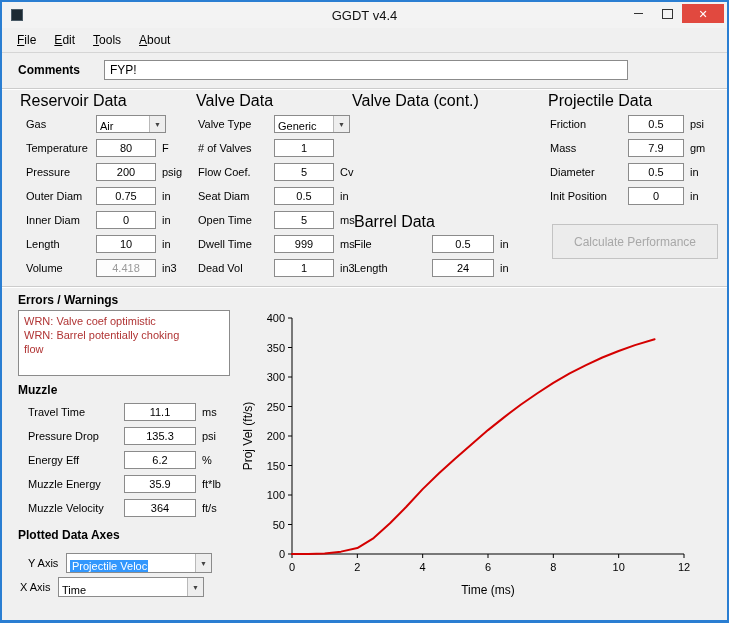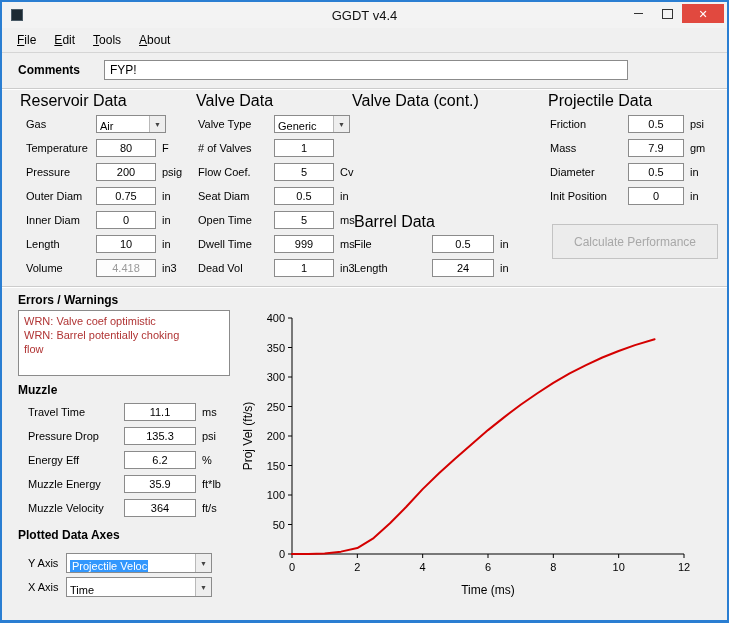--- a/index.html
+++ b/index.html
@@ -252,21 +252,21 @@
   </div>
 
   <div class="section-title" style="left:16px;top:526px">Plotted Data Axes</div>
   <div class="row" style="left:26px;top:551px;height:20px">
     <span class="lbl w38">Y Axis</span>
     <div class="combo tall" style="width:146px">
       <span class="combo-text"><span class="cval selected">Projectile Velocity</span></span>
       <span class="combo-arrow"></span>
     </div>
   </div>
-  <div class="row" style="left:26px;top:575px;height:20px">
+  <div class="row" style="left:18px;top:575px;height:20px">
     <span class="lbl w38">X Axis</span>
     <div class="combo tall" style="width:146px">
       <span class="combo-text"><span class="cval">Time</span></span>
       <span class="combo-arrow"></span>
     </div>
   </div>
 
   <svg class="chart" id="chart-svg" width="486" height="314">
       <line x1="54" y1="20" x2="54" y2="256" stroke="#000"></line>
       <line x1="54" y1="256" x2="446" y2="256" stroke="#000"></line>

